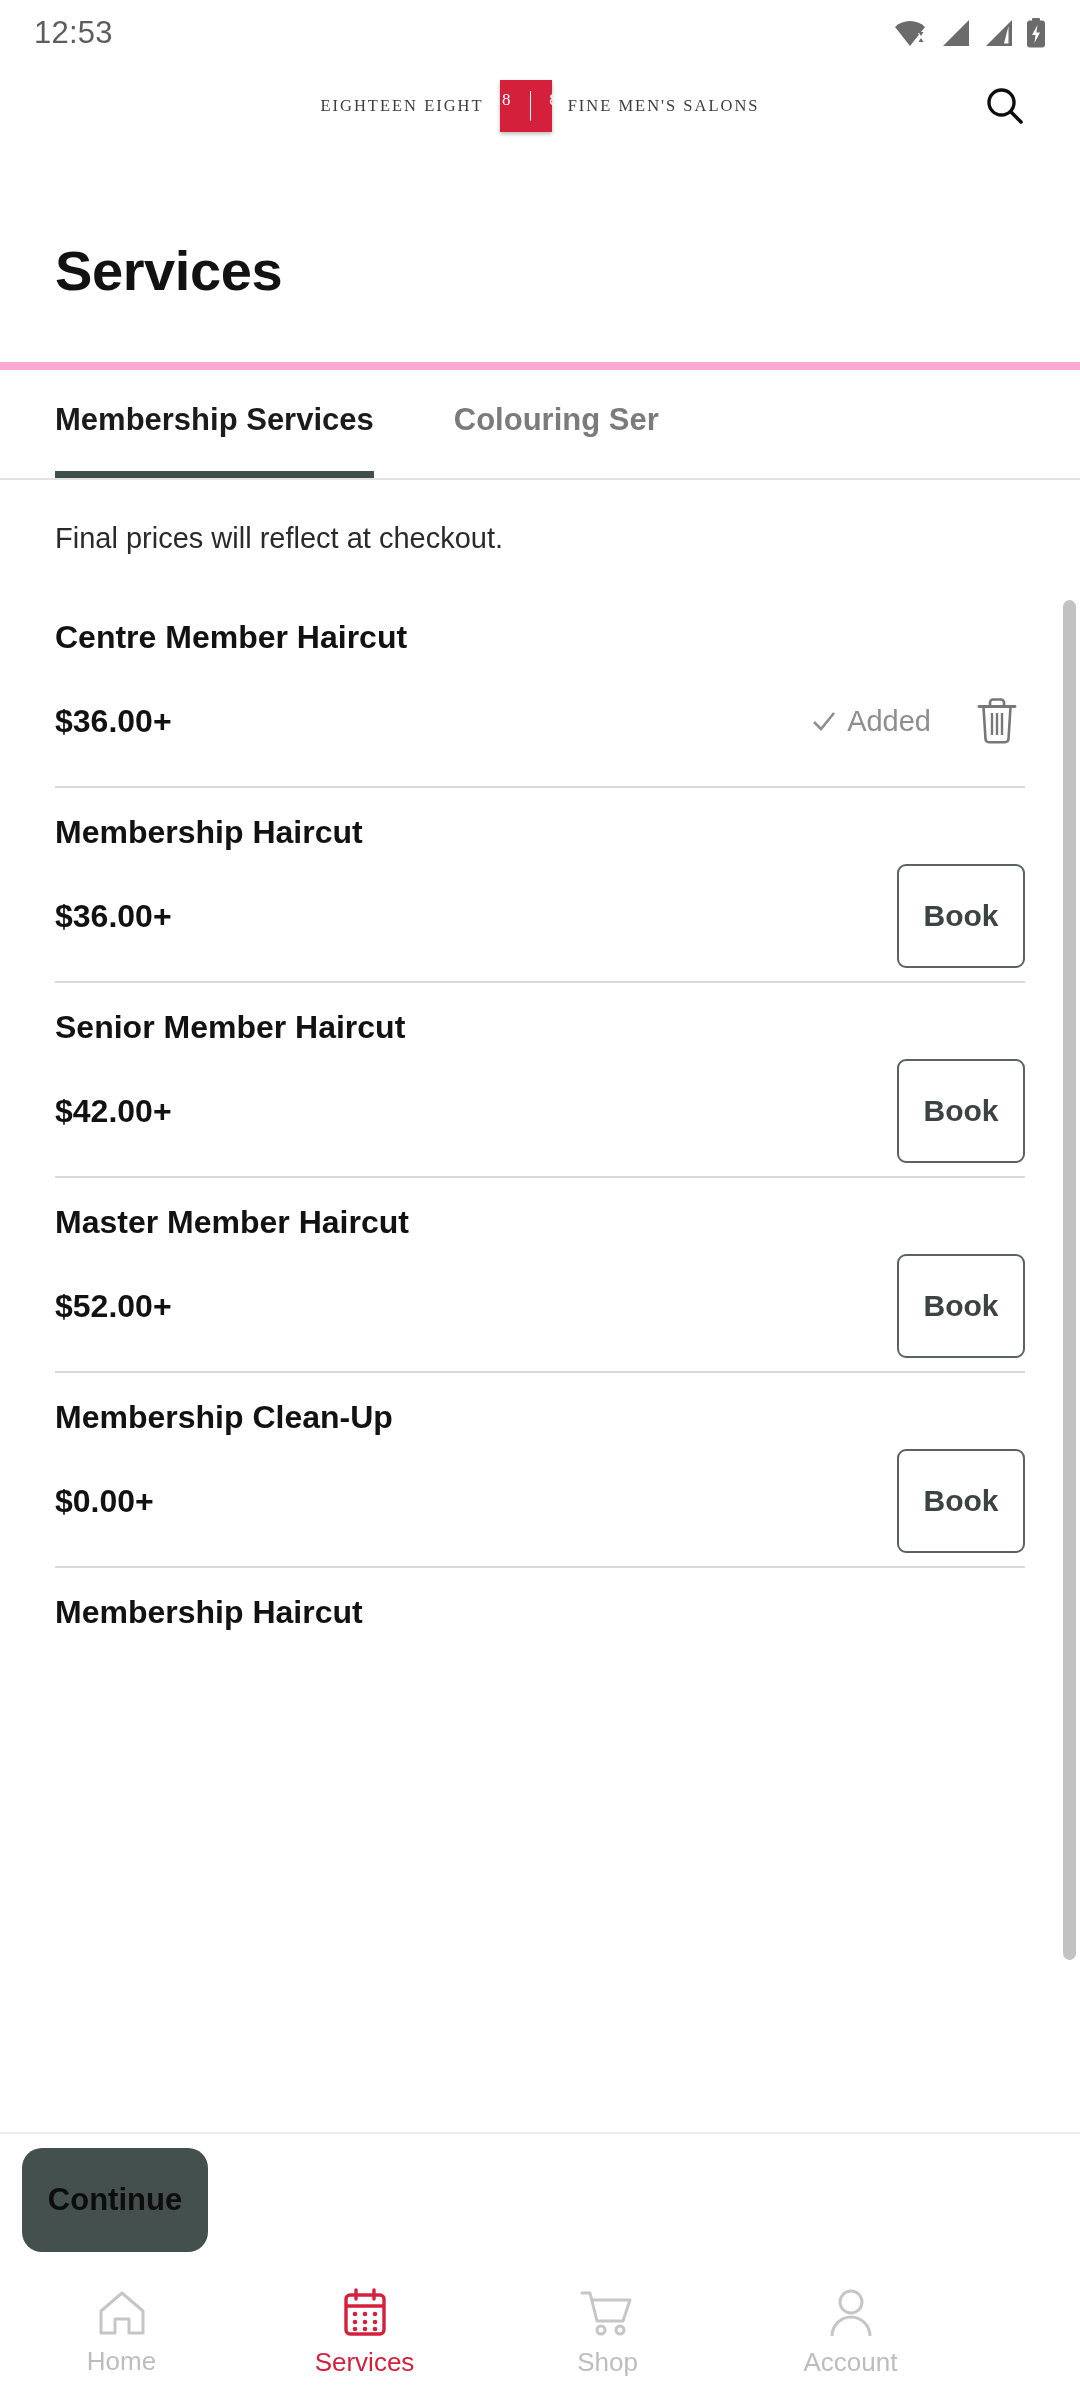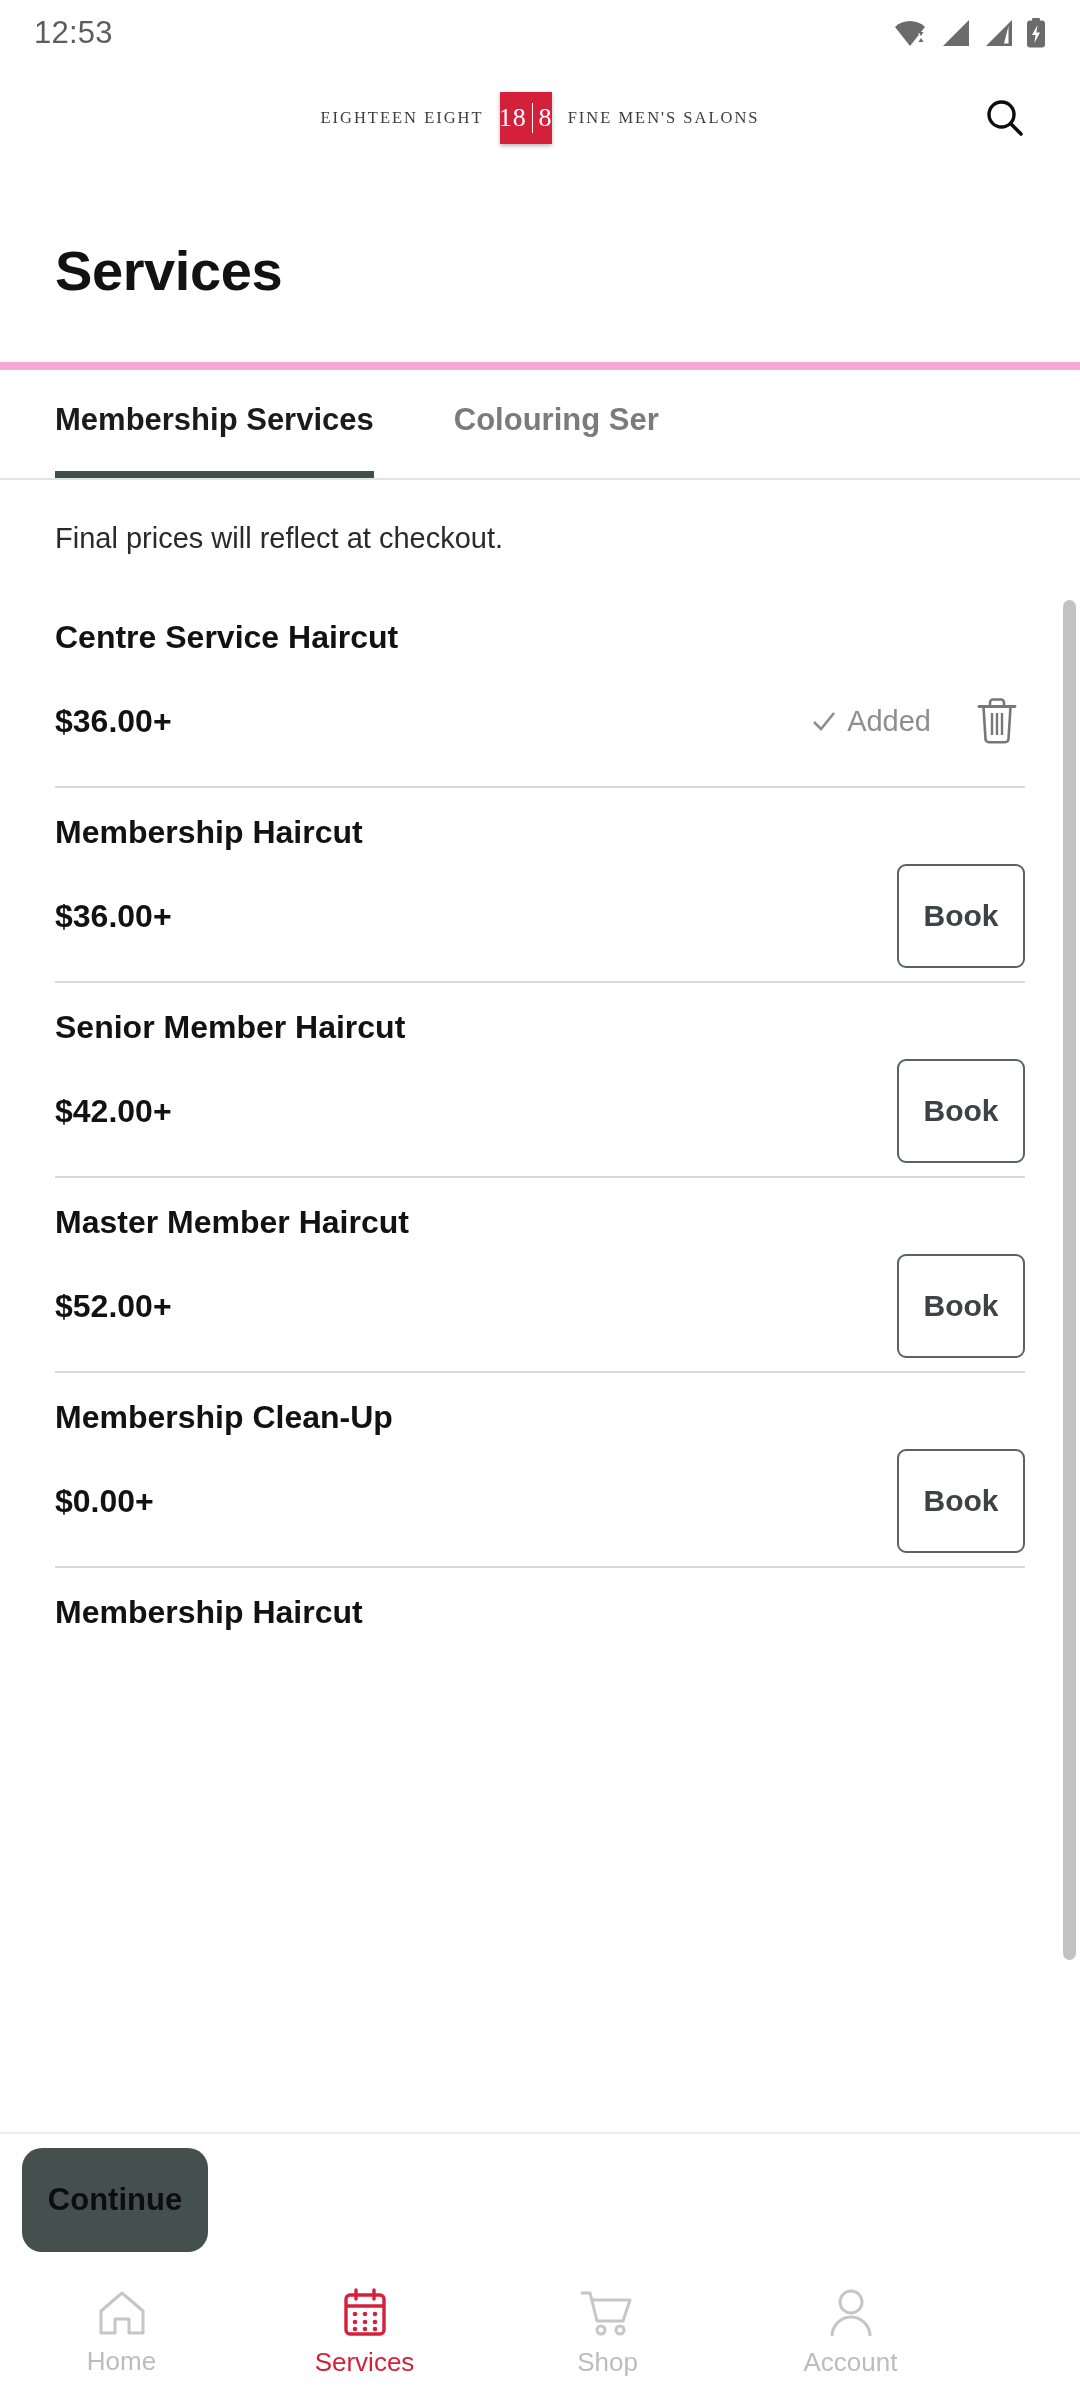--- a/index.html
+++ b/index.html
@@ -16,37 +16,37 @@
     position: absolute; top: 0; left: 0; width: 1080px; height: 66px;
     display: flex; align-items: center; justify-content: space-between;
     padding: 0 34px;
   }
   .status-time { font-size: 31px; color: #5d5d5d; letter-spacing: .2px; }
   .status-icons { display: flex; align-items: center; gap: 13px; }
   .sb-ico { display:block; }
 
   
   .appbar {
-    position: absolute; top: 66px; left: 0; width: 1080px; height: 104px;
+    position: absolute; top: 54px; left: 0; width: 1080px; height: 104px;
     display: flex; align-items: center; justify-content: center;
   }
   .logo { display: flex; align-items: center; gap: 16px; }
   .logo-word {
     font-family: "Liberation Serif", serif;
     font-size: 16.5px; letter-spacing: 2.0px; color: #3d3d3d; white-space: nowrap;
   }
   .logo-mark {
     width: 52px; height: 52px; background: #d5203c;
     display: flex; align-items: center; justify-content: center;
     box-shadow: 0 2px 4px rgba(0,0,0,.28);
   }
   .logo-mark span {
     font-family: "Liberation Serif", serif; color: #fff;
-    font-size: 26px; letter-spacing: 1px; line-height: 1;
-    display: flex; align-items: center; gap: 5px;
+    font-size: 17px; letter-spacing: 1px; line-height: 1;
+    display: flex; gap: 18px;
   }
   .logo-bar { width: 1.6px; height: 30px; background: #fff; display:inline-block; }
   .search-btn {
     position: absolute; right: 42px; top: 50%; transform: translateY(-50%);
     width: 66px; height: 66px; display:flex; align-items:center; justify-content:center;
     background: none; border: none; cursor: pointer;
   }
 
   
   .page-title {
@@ -201,21 +201,21 @@
       <button class="tab">Colouring Ser</button>
     </div>
   </div>
 
   <div class="content">
     <div class="notice">Final prices will reflect at checkout.</div>
 
     <div class="svc-list">
 
       <div class="svc">
-        <div class="svc-name">Centre Service Haircut</div>
+        <div class="svc-name">Centre Member Haircut</div>
         <div class="svc-row">
           <div class="svc-price">$36.00+</div>
           <div class="svc-actions">
             <div class="added">
               <svg class="check" viewBox="0 0 26 26">
                 <polyline points="3,14 10,21 23,5" fill="none" stroke="#8e8e8e" stroke-width="2.6"></polyline>
               </svg>
               <span>Added</span>
             </div>
             <button class="trash-btn">

